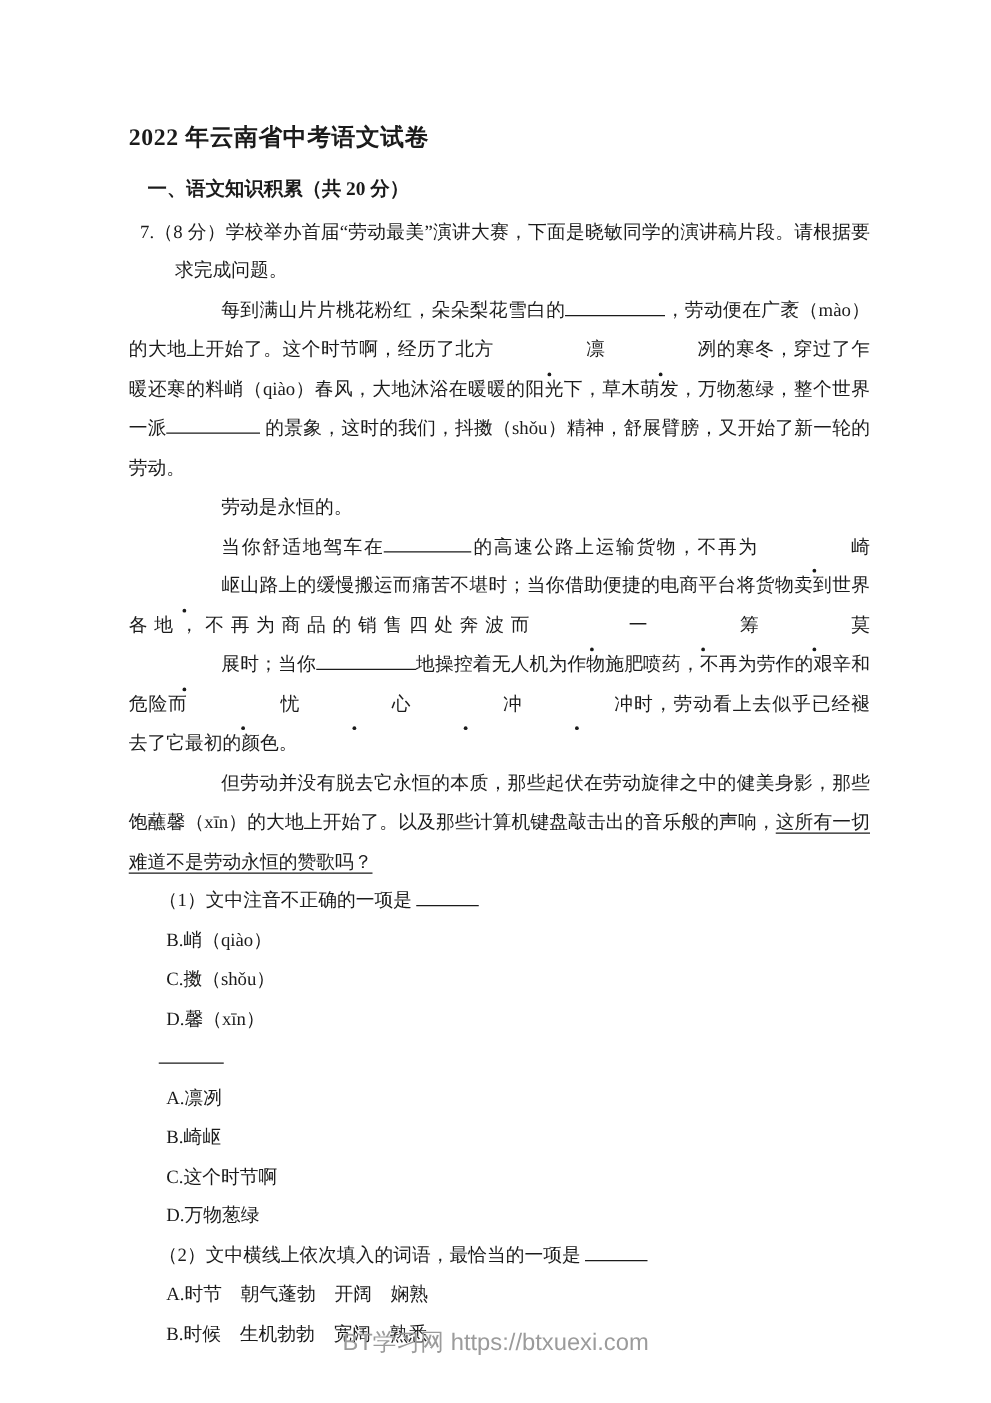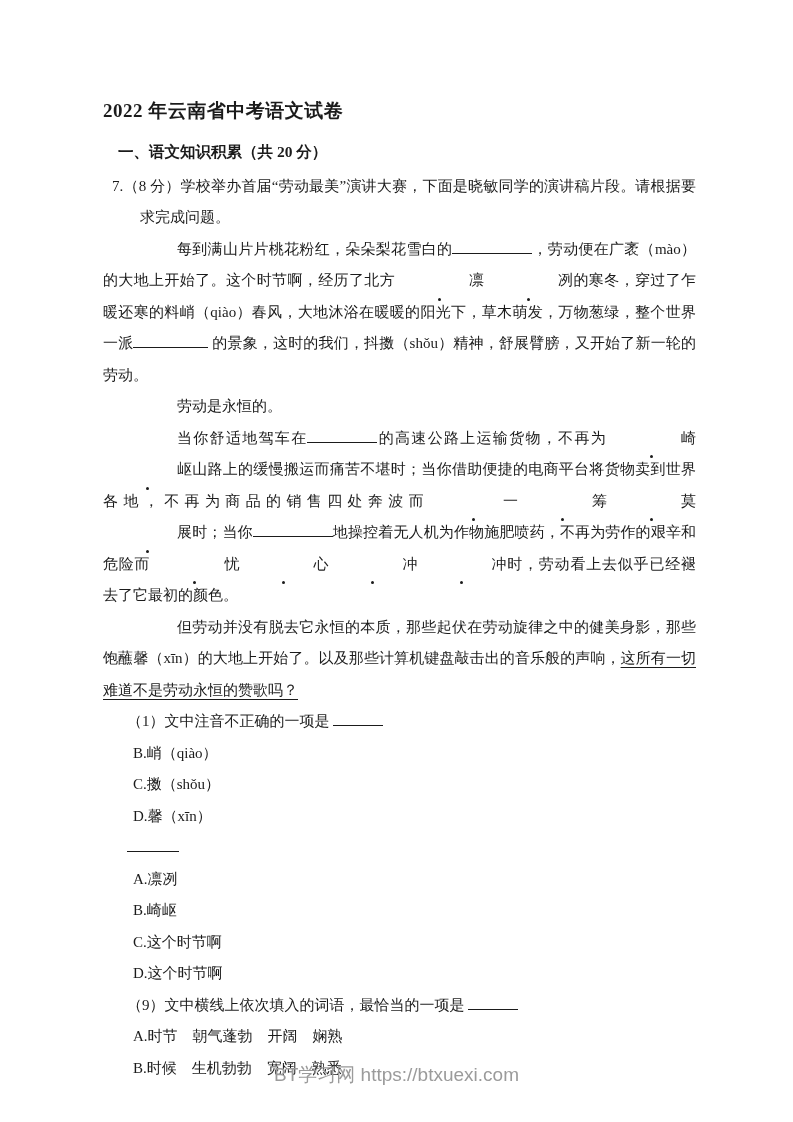--- a/index.html
+++ b/index.html
@@ -117,23 +117,23 @@
 
   <div class="q"><span>（1）文中注音不正确的一项是 </span><span class="blank" style="width: 50px;"></span></div>
   <div class="opt">B.峭（qiào）</div>
   <div class="opt">C.擞（shǒu）</div>
   <div class="opt">D.馨（xīn）</div>
 
   <div class="q"><span class="blank" style="width: 52px;"></span></div>
   <div class="opt">A.凛冽</div>
   <div class="opt">B.崎岖</div>
   <div class="opt">C.这个时节啊</div>
-  <div class="opt">D.这个时节啊</div>
+  <div class="opt">D.万物葱绿</div>
 
-  <div class="q"><span>（9）文中横线上依次填入的词语，最恰当的一项是 </span><span class="blank" style="width: 50px;"></span></div>
+  <div class="q"><span>（2）文中横线上依次填入的词语，最恰当的一项是 </span><span class="blank" style="width: 50px;"></span></div>
   <div class="opt">A.时节　朝气蓬勃　开阔　娴熟</div>
   <div class="opt">B.时候　生机勃勃　宽阔　熟悉</div>
 
 </div>
 
 <div class="footer">
   <span>BT学习网 https://btxuexi.com</span>
 </div>
 
 </body></html>

